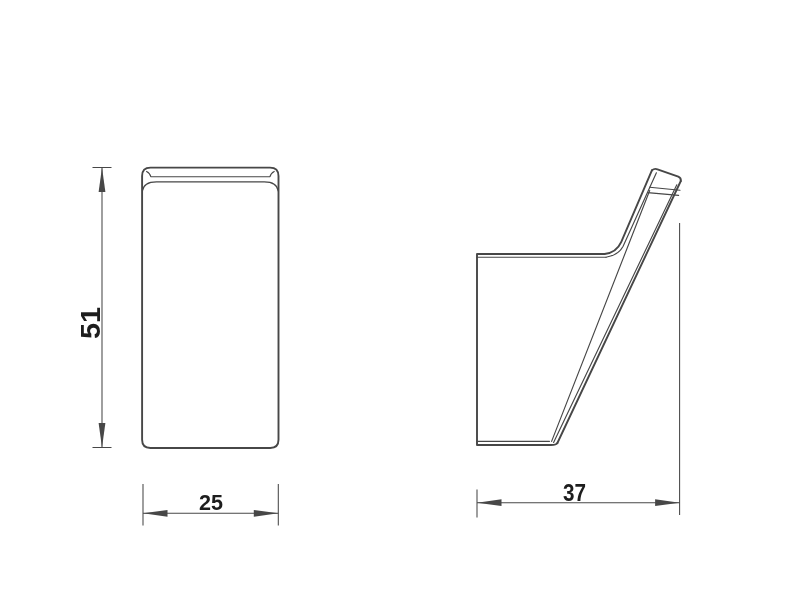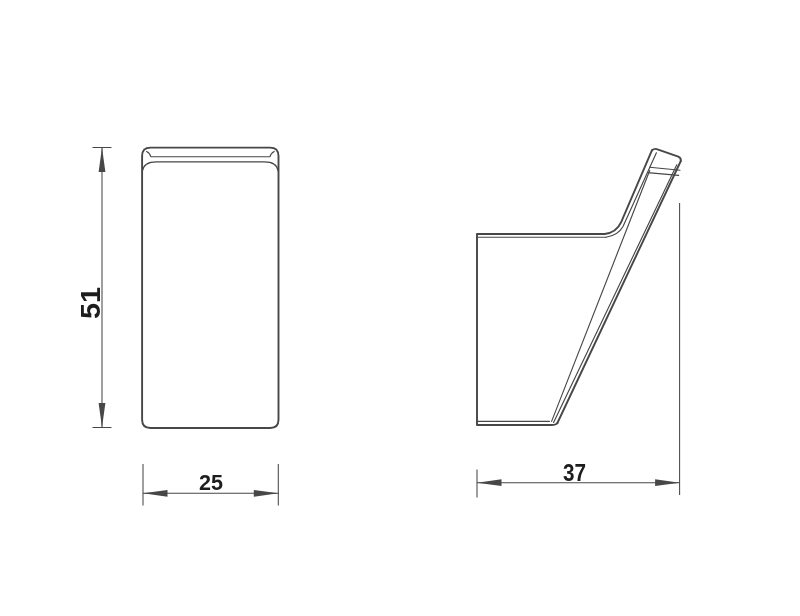--- a/index.html
+++ b/index.html
@@ -5,20 +5,21 @@
   :root{
     --line:#474747;
     --text:#1d1d1d;
     --bg:#ffffff;
   }
   html,body{margin:0;padding:0;background:var(--bg);}
   .stage{
     width:800px;height:582px;position:relative;background:var(--bg);
     font-family:"Liberation Sans", sans-serif;
     overflow:hidden;
+    margin-top:20px;
   }
   svg{display:block;}
   .part-outline{fill:none;stroke:var(--line);stroke-width:1.9;stroke-linejoin:round;stroke-linecap:round;}
   .part-detail{fill:none;stroke:var(--line);stroke-width:1.15;stroke-linejoin:round;stroke-linecap:round;}
   .dim-line{stroke:var(--line);stroke-width:1.05;fill:none;stroke-linecap:butt;}
   .dim-arrow{fill:var(--line);stroke:none;}
   .dim-text{
     fill:var(--text);
     font-family:"Liberation Sans", sans-serif;
     font-weight:bold;

